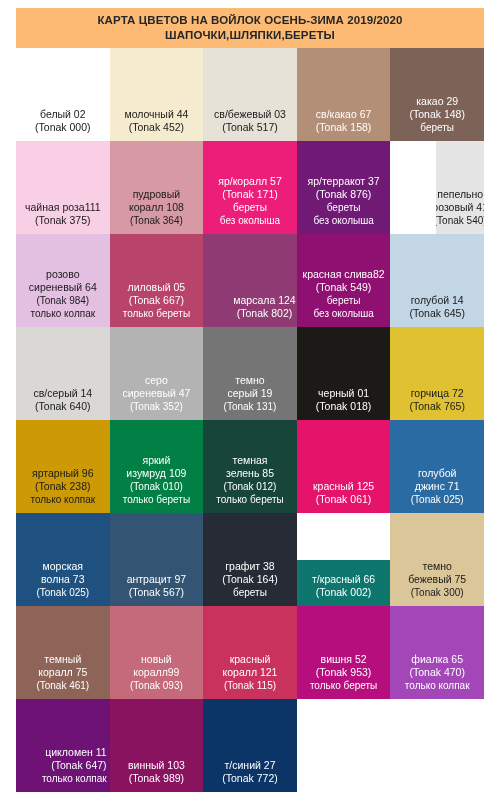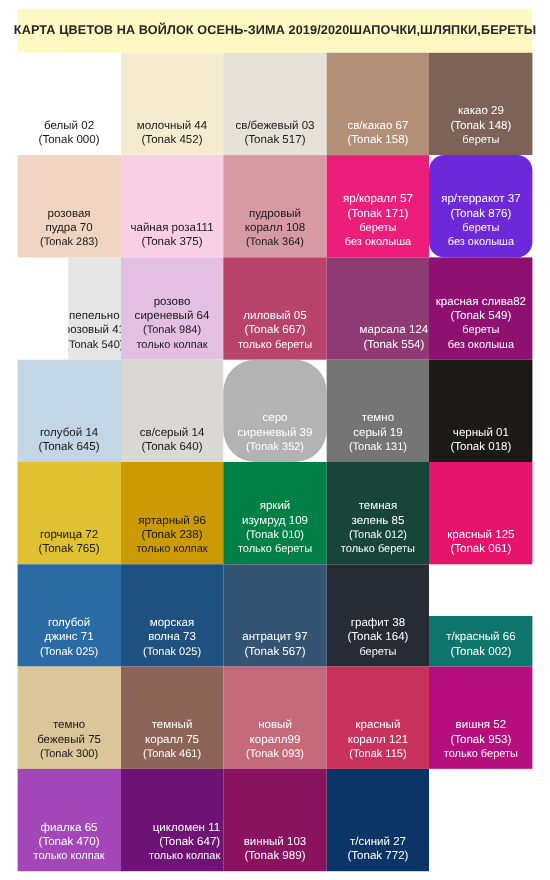--- a/index.html
+++ b/index.html
@@ -20,23 +20,23 @@
     background: #ffffff;
     box-sizing: border-box;
   }
   
   .header {
     position: absolute;
     left: 16px;
     top: 8px;
     width: 468px;
     height: 40px;
-    background: #fef9c3;
+    background: #fdba74;
     display: flex;
-    flex-direction: row;
+    flex-direction: column;
     align-items: center;
     justify-content: center;
     box-sizing: border-box;
   }
   .header-line {
     font-size: 11.5px;
     font-weight: bold;
     color: #262626;
     letter-spacing: 0.1px;
     line-height: 15px;
@@ -110,41 +110,36 @@
       </div>
       <div class="cell dark" style="background: rgb(180, 143, 119);">
         <div class="ln">св/какао 67</div>
         <div class="ln">(Tonak 158)</div>
       </div>
       <div class="cell dark" style="background: rgb(125, 98, 87);">
         <div class="ln">какао 29</div>
         <div class="ln">(Tonak 148)</div>
         <div class="ln note">береты</div>
       </div>
-      <div class="cell light" style="background: rgb(240, 213, 194);">
-        <div class="ln">розовая</div>
-        <div class="ln">пудра 70</div>
-        <div class="ln note">(Tonak 283)</div>
-      </div>
       <div class="cell light" style="background: rgb(248, 207, 228);">
         <div class="ln">чайная роза111</div>
         <div class="ln">(Tonak 375)</div>
       </div>
       <div class="cell light" style="background: rgb(215, 154, 165);">
         <div class="ln">пудровый</div>
         <div class="ln">коралл 108</div>
         <div class="ln note">(Tonak 364)</div>
       </div>
       <div class="cell dark" style="background: rgb(236, 30, 121);">
         <div class="ln">яр/коралл 57</div>
         <div class="ln">(Tonak 171)</div>
         <div class="ln note">береты</div>
         <div class="ln note">без околыша</div>
       </div>
-      <div class="cell dark" style="background: #6d28d9; border-radius: 14px;">
+      <div class="cell dark" style="background: #701a75;">
         <div class="ln">яр/терракот 37</div>
         <div class="ln">(Tonak 876)</div>
         <div class="ln note">береты</div>
         <div class="ln note">без околыша</div>
       </div>
       <div class="cell light" style="background: #e5e5e5; margin-left: 46px;">
         <div class="ln">пепельно</div>
         <div class="ln">розовый 41</div>
         <div class="ln note">(Tonak 540)</div>
       </div>
@@ -154,39 +149,39 @@
         <div class="ln note">(Tonak 984)</div>
         <div class="ln note">только колпак</div>
       </div>
       <div class="cell dark" style="background: rgb(184, 67, 107);">
         <div class="ln">лиловый 05</div>
         <div class="ln">(Tonak 667)</div>
         <div class="ln note">только береты</div>
       </div>
       <div class="cell dark" style="background: rgb(143, 58, 114); padding-left: 32px;">
         <div class="ln">марсала 124</div>
-        <div class="ln">(Tonak 554)</div>
+        <div class="ln">(Tonak 802)</div>
       </div>
       <div class="cell dark" style="background: rgb(142, 16, 112);">
         <div class="ln">красная слива82</div>
         <div class="ln">(Tonak 549)</div>
         <div class="ln note">береты</div>
         <div class="ln note">без околыша</div>
       </div>
       <div class="cell light" style="background: rgb(195, 214, 230);">
         <div class="ln">голубой 14</div>
         <div class="ln">(Tonak 645)</div>
       </div>
       <div class="cell light" style="background: rgb(217, 216, 212);">
         <div class="ln">св/серый 14</div>
         <div class="ln">(Tonak 640)</div>
       </div>
-      <div class="cell dark" style="background: rgb(179, 179, 179); border-radius: 29px;">
+      <div class="cell dark" style="background: rgb(179, 179, 179);">
         <div class="ln">серо</div>
-        <div class="ln">сиреневый 39</div>
+        <div class="ln">сиреневый 47</div>
         <div class="ln note">(Tonak 352)</div>
       </div>
       <div class="cell dark" style="background: rgb(117, 117, 117);">
         <div class="ln">темно</div>
         <div class="ln">серый 19</div>
         <div class="ln note">(Tonak 131)</div>
       </div>
       <div class="cell dark" style="background: rgb(28, 26, 23);">
         <div class="ln">черный 01</div>
         <div class="ln">(Tonak 018)</div>

